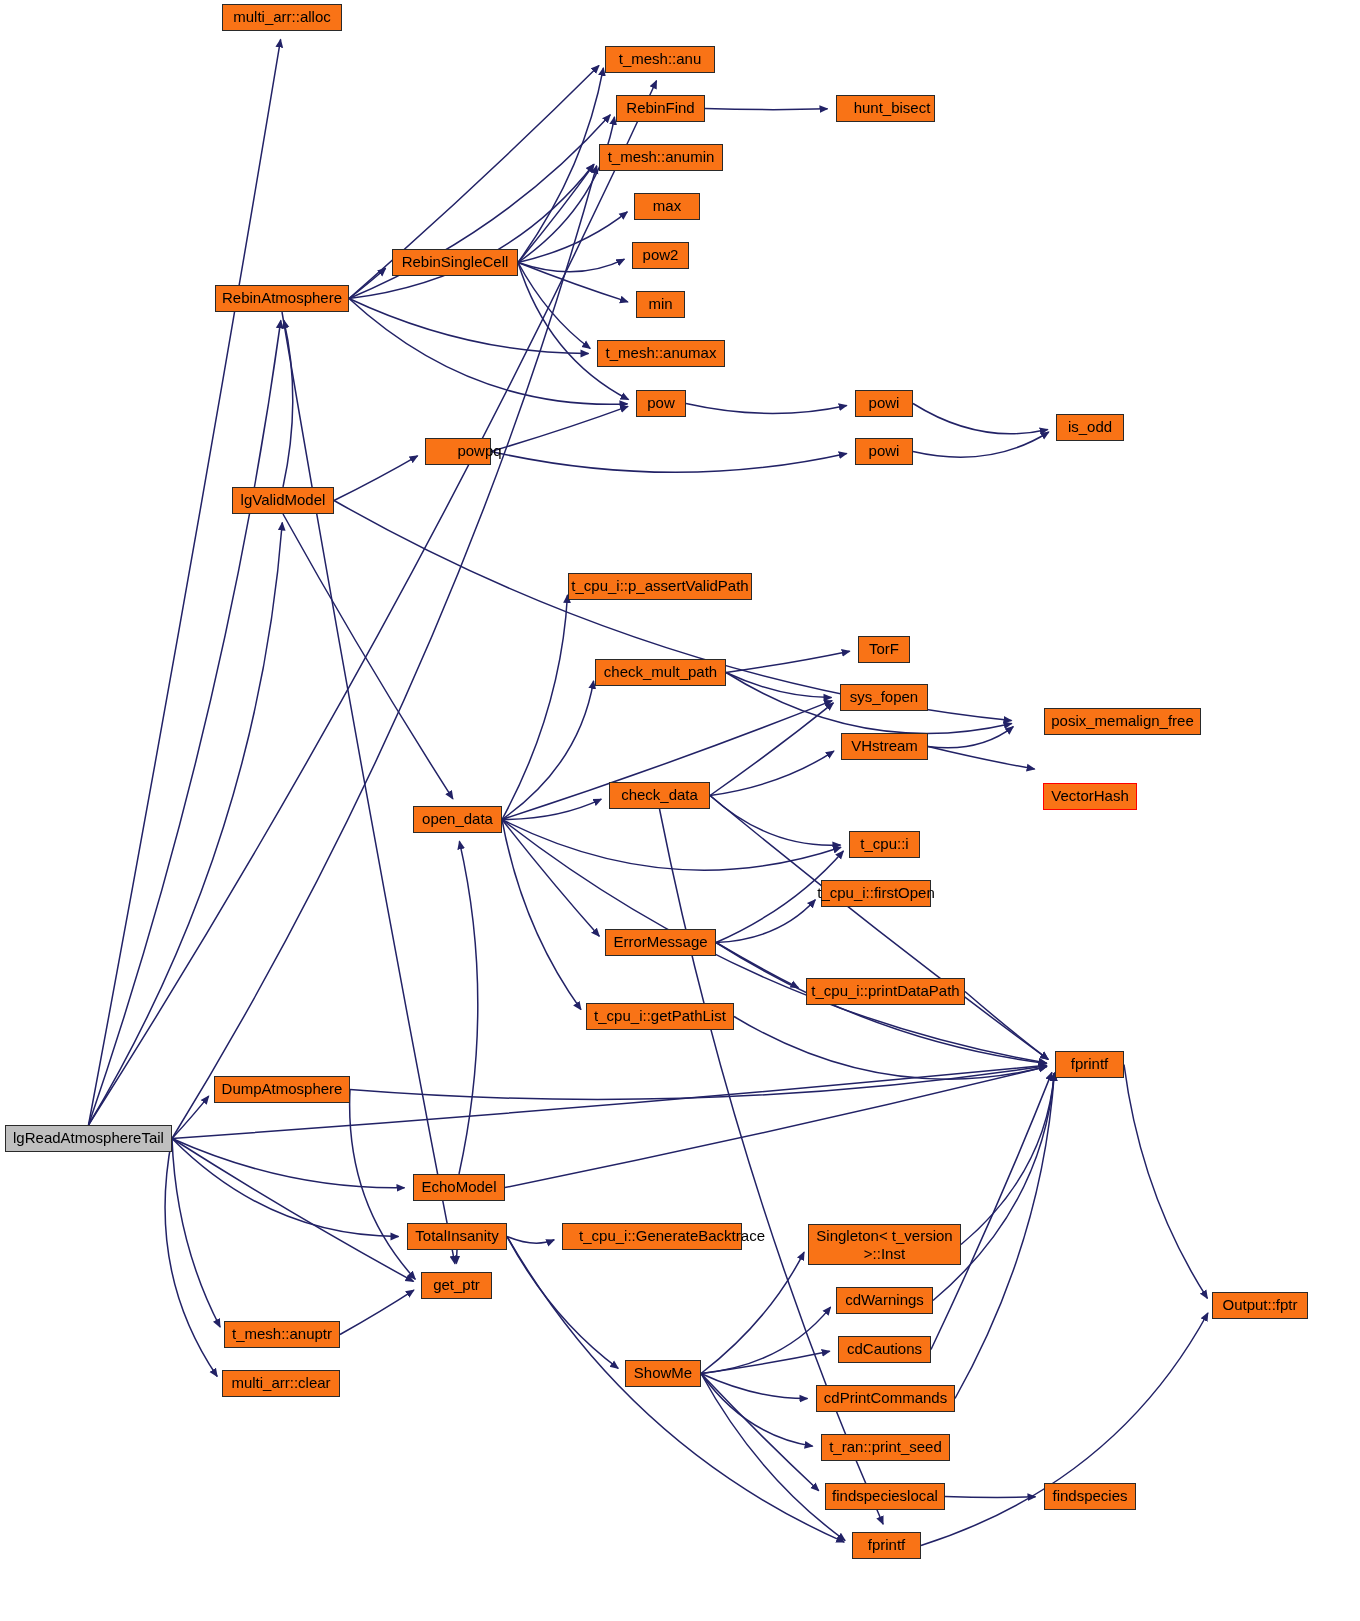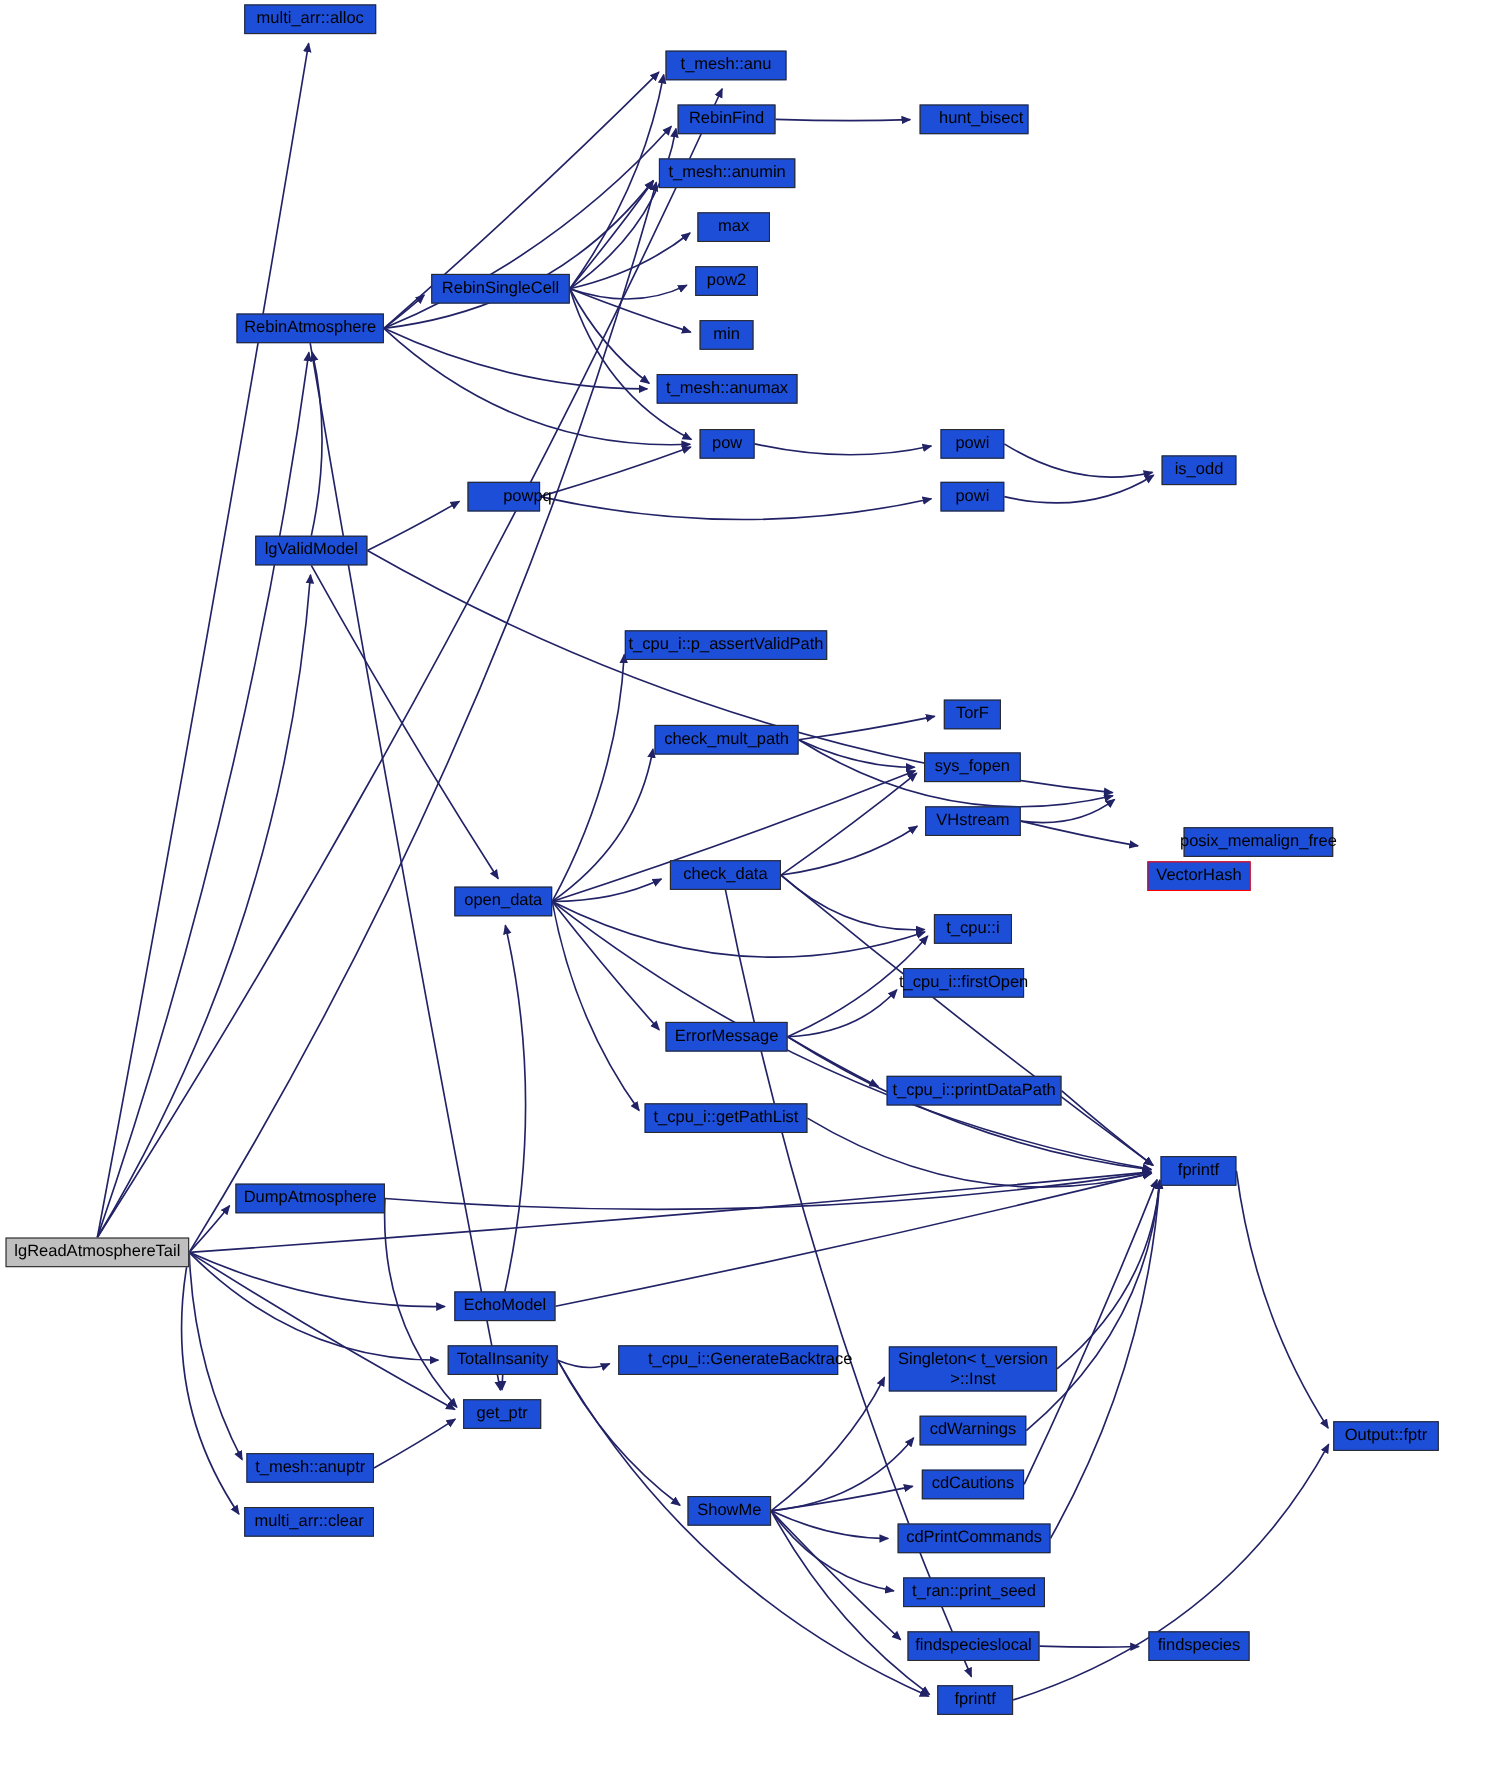--- a/index.html
+++ b/index.html
@@ -8,21 +8,21 @@
     width:1360px;height:1621px;
     background:#ffffff;
     font-family:"Liberation Sans", sans-serif;
     overflow:hidden;
   }
   #edges{position:absolute;left:0;top:0;width:1360px;height:1621px;}
   .node{
     position:absolute;
     box-sizing:border-box;
     border:1px solid #2a2a2a;
-    background:#1d4ed8;
+    background:#f97316;
     color:#000000;
     font-size:15px;
     line-height:1.12;
     display:flex;
     align-items:center;
     justify-content:center;
     text-align:center;
     white-space:pre;
     z-index:5;
   }
@@ -142,36 +142,36 @@
       <div class="node" style="left: 636px; top: 390px; width: 50px; height: 27px;">pow</div>
       <div class="node" style="left: 855px; top: 390px; width: 58px; height: 27px;">powi</div>
       <div class="node" style="left: 1056px; top: 414px; width: 68px; height: 27px;">is_odd</div>
       <div class="node" style="left: 425px; top: 438px; width: 66px; height: 27px; padding-left: 43px;">powpq</div>
       <div class="node" style="left: 855px; top: 438px; width: 58px; height: 27px;">powi</div>
       <div class="node" style="left: 232px; top: 487px; width: 102px; height: 27px;">lgValidModel</div>
       <div class="node" style="left: 568px; top: 573px; width: 184px; height: 27px;">t_cpu_i::p_assertValidPath</div>
       <div class="node" style="left: 858px; top: 636px; width: 52px; height: 27px;">TorF</div>
       <div class="node" style="left: 595px; top: 659px; width: 131px; height: 27px;">check_mult_path</div>
       <div class="node" style="left: 840px; top: 684px; width: 88px; height: 27px;">sys_fopen</div>
-      <div class="node" style="left: 1076px; top: 708px; width: 136px; height: 27px; margin-top: 44px;">posix_memalign_free</div>
+      <div class="node" style="left: 1044px; top: 708px; width: 157px; height: 27px;">posix_memalign_free</div>
       <div class="node" style="left: 841px; top: 733px; width: 87px; height: 27px;">VHstream</div>
       <div class="node red" style="left: 1043px; top: 783px; width: 94px; height: 27px;">VectorHash</div>
       <div class="node" style="left: 609px; top: 782px; width: 101px; height: 27px;">check_data</div>
       <div class="node" style="left: 413px; top: 806px; width: 89px; height: 27px;">open_data</div>
       <div class="node" style="left: 849px; top: 831px; width: 71px; height: 27px;">t_cpu::i</div>
       <div class="node" style="left: 821px; top: 880px; width: 110px; height: 27px;">t_cpu_i::firstOpen</div>
       <div class="node" style="left: 605px; top: 929px; width: 111px; height: 27px;">ErrorMessage</div>
       <div class="node" style="left: 806px; top: 978px; width: 159px; height: 27px;">t_cpu_i::printDataPath</div>
       <div class="node" style="left: 586px; top: 1003px; width: 148px; height: 27px;">t_cpu_i::getPathList</div>
       <div class="node" style="left: 1055px; top: 1051px; width: 69px; height: 27px;">fprintf</div>
       <div class="node" style="left: 214px; top: 1076px; width: 136px; height: 27px;">DumpAtmosphere</div>
       <div class="node hl" style="left: 5px; top: 1125px; width: 167px; height: 27px;">lgReadAtmosphereTail</div>
       <div class="node" style="left: 413px; top: 1174px; width: 92px; height: 27px;">EchoModel</div>
       <div class="node" style="left: 407px; top: 1223px; width: 100px; height: 27px;">TotalInsanity</div>
-      <div class="node" style="left: 562px; top: 1223px; width: 200px; height: 27px; padding-left: 40px;">t_cpu_i::GenerateBacktrace</div>
+      <div class="node" style="left: 562px; top: 1223px; width: 180px; height: 27px; padding-left: 40px;">t_cpu_i::GenerateBacktrace</div>
       <div class="node two" style="left: 808px; top: 1224px; width: 153px; height: 41px;">Singleton&lt; t_version
 &gt;::Inst</div>
       <div class="node" style="left: 421px; top: 1272px; width: 71px; height: 27px;">get_ptr</div>
       <div class="node" style="left: 836px; top: 1287px; width: 97px; height: 27px;">cdWarnings</div>
       <div class="node" style="left: 224px; top: 1321px; width: 116px; height: 27px;">t_mesh::anuptr</div>
       <div class="node" style="left: 1212px; top: 1292px; width: 96px; height: 27px;">Output::fptr</div>
       <div class="node" style="left: 838px; top: 1336px; width: 93px; height: 27px;">cdCautions</div>
       <div class="node" style="left: 222px; top: 1370px; width: 118px; height: 27px;">multi_arr::clear</div>
       <div class="node" style="left: 625px; top: 1360px; width: 76px; height: 27px;">ShowMe</div>
       <div class="node" style="left: 816px; top: 1385px; width: 139px; height: 27px;">cdPrintCommands</div>

